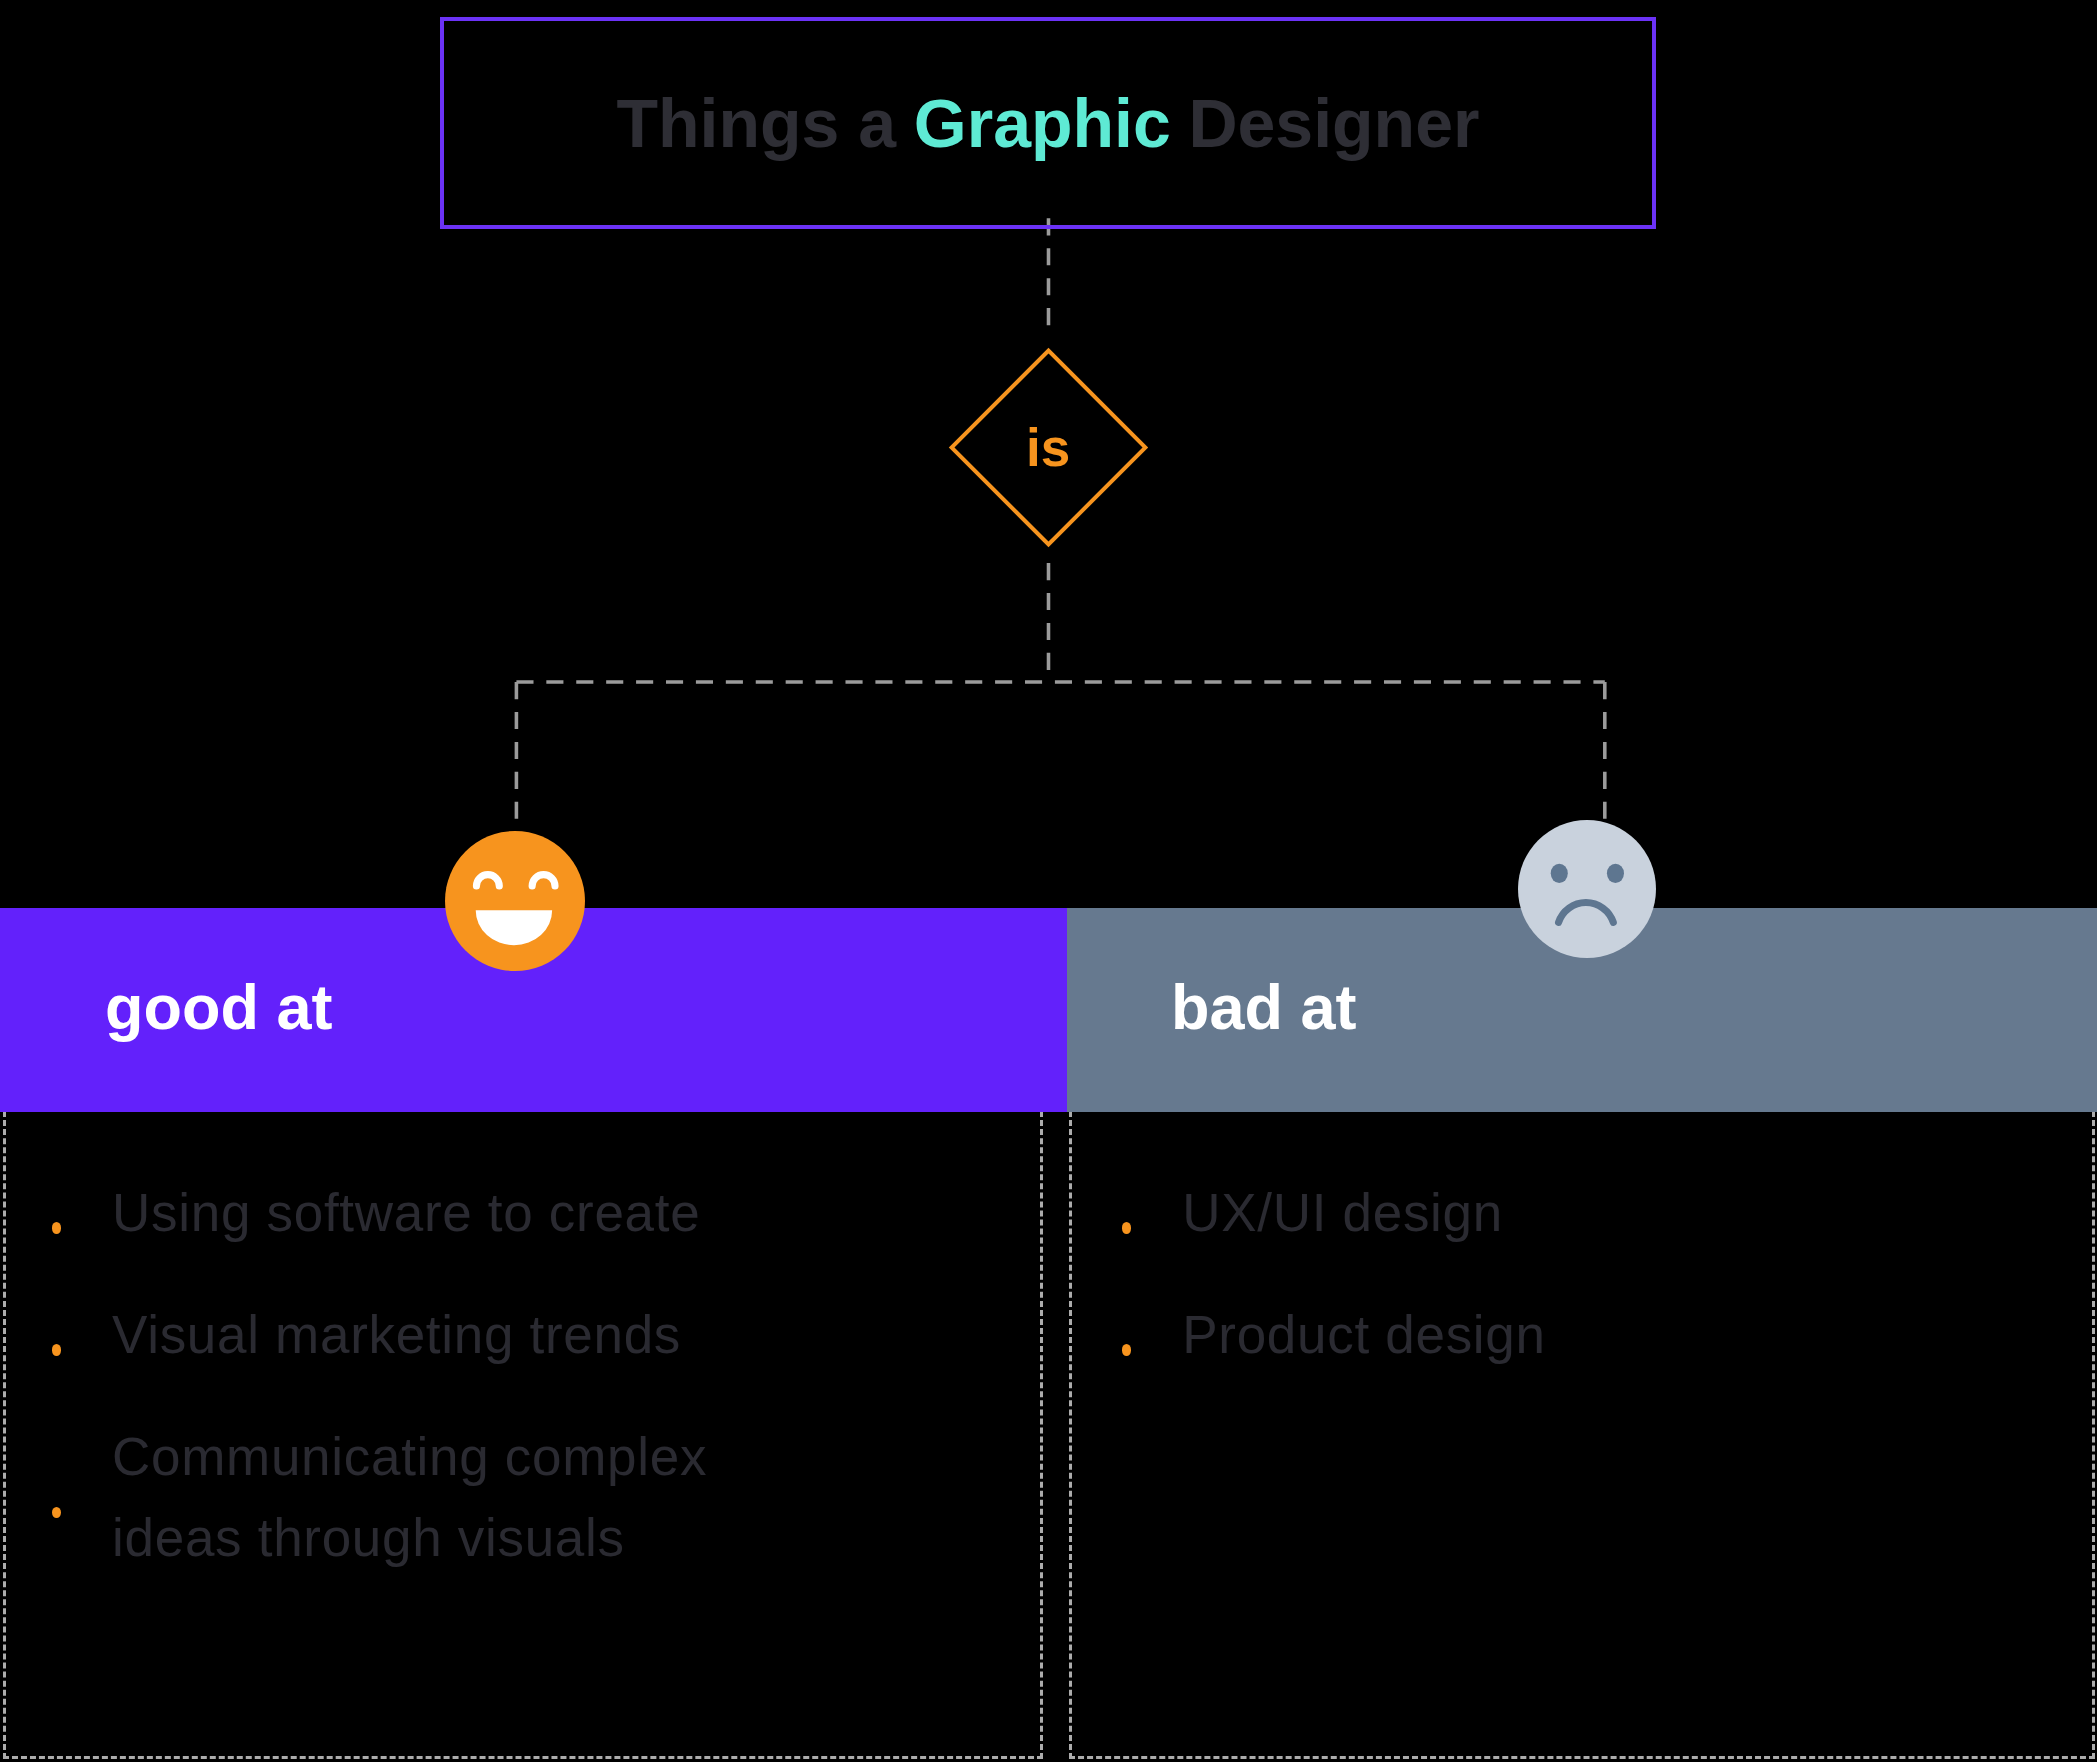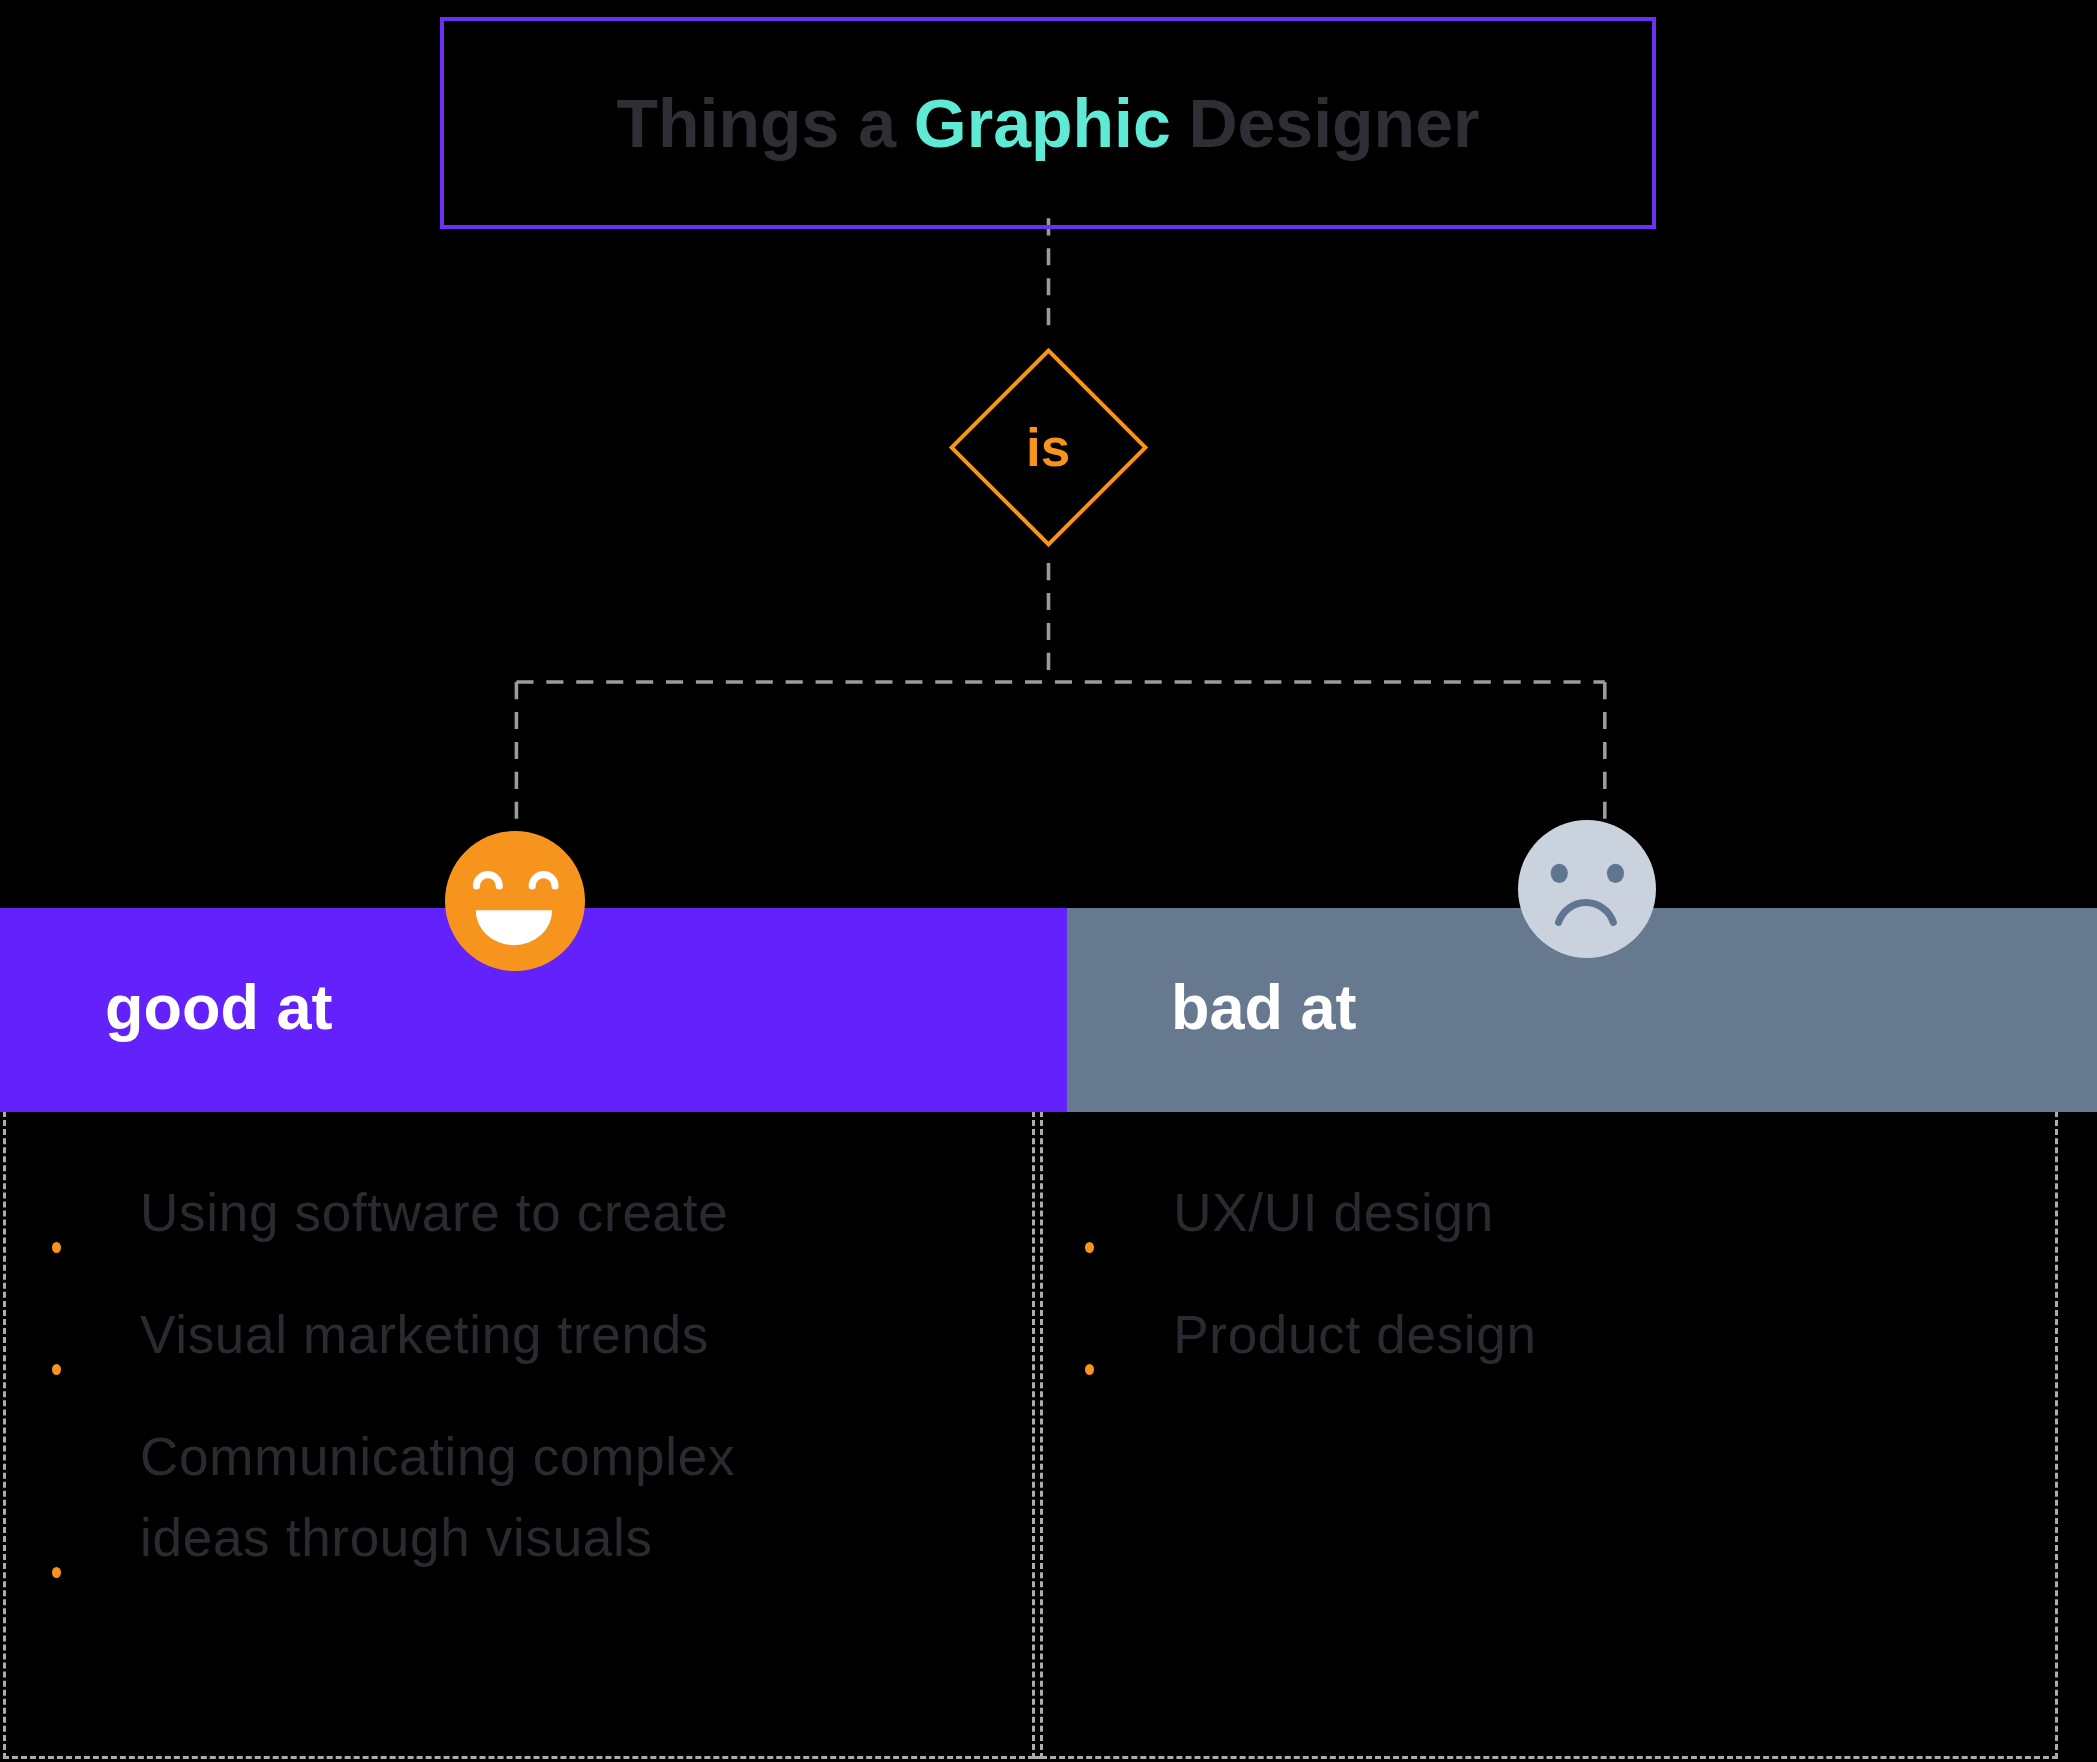--- a/index.html
+++ b/index.html
@@ -101,32 +101,31 @@
   .panel {
     position: absolute;
     top: 1111px;
     height: 648px;
     box-sizing: border-box;
     border: 3.6px dashed #ACACAC;
     border-top: none;
     z-index: 2;
   }
   .panel-good { left: 2.8px;    width: 1040px; padding: 61px 28.5px 0 46px; }
-  .panel-bad  { left: 1032px; width: 1026px; padding: 61px 28.5px 0 50px; }
+  .panel-bad  { left: 1069px; width: 1026px; padding: 61px 28.5px 0 50px; }
 
   .list {
     list-style: none;
     margin: 0;
     padding: 0;
   }
   .item {
     display: flex;
-    align-items: flex-end;
+    align-items: center;
     margin-bottom: 41px;
-    gap: 28px;
   }
   .dot {
     flex: 0 0 auto;
     width: 9.3px;
     height: 11.4px;
     border-radius: 50%;
     background: #F7941E;
     margin-top: 31px;
     margin-right: 51px;
   }

